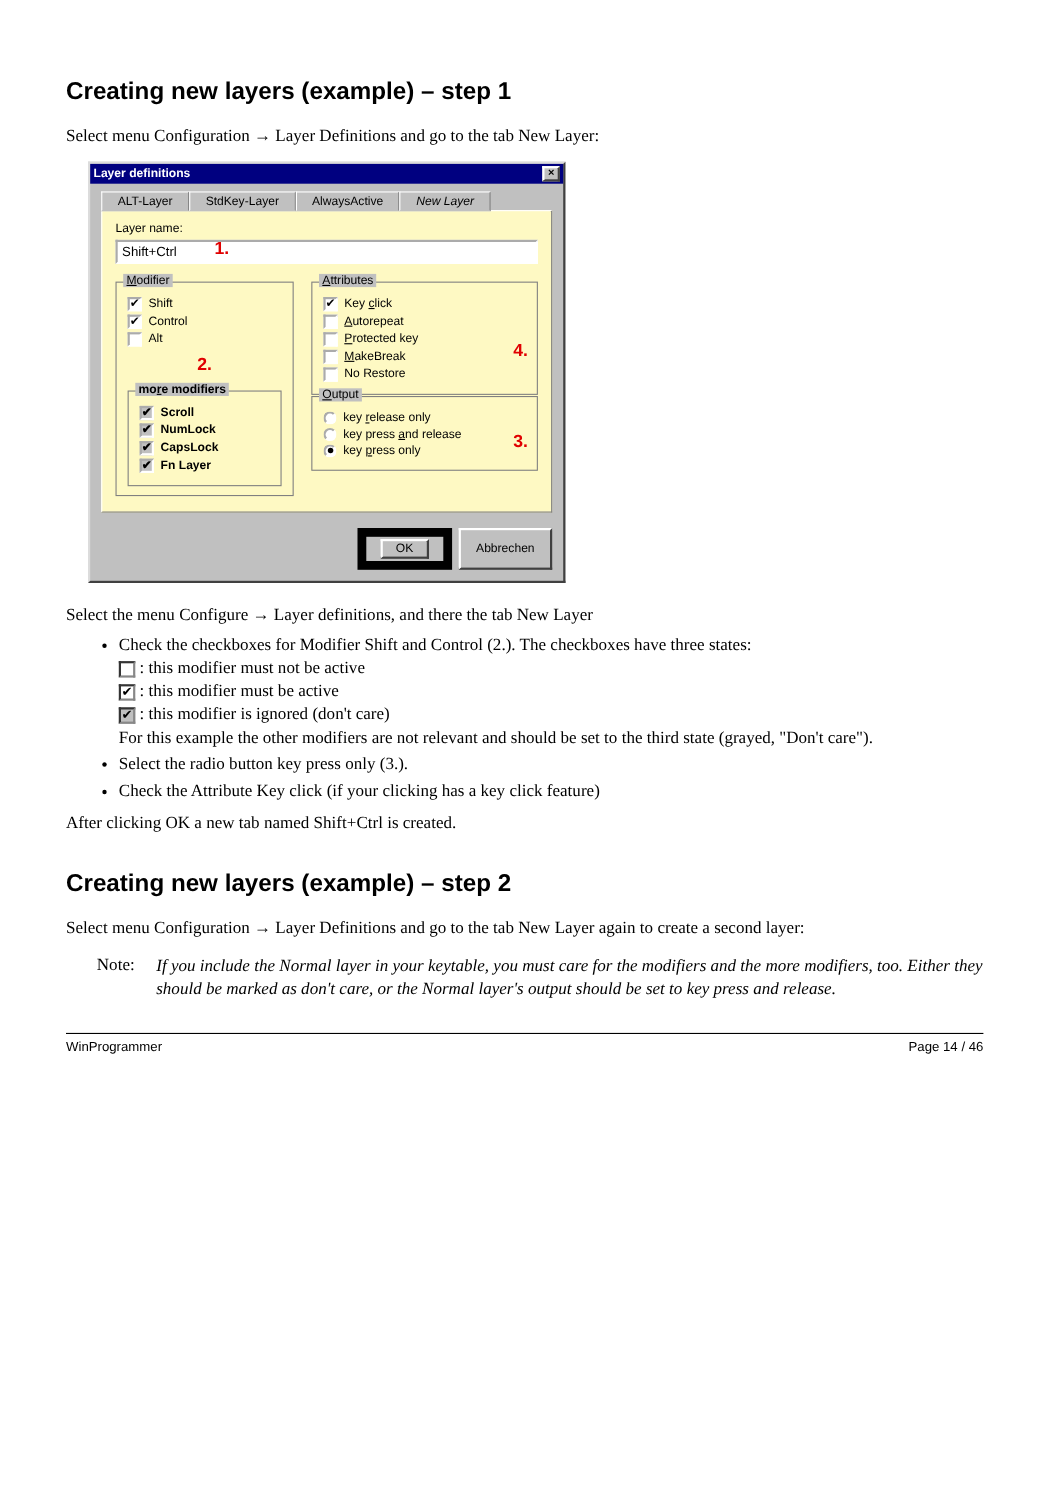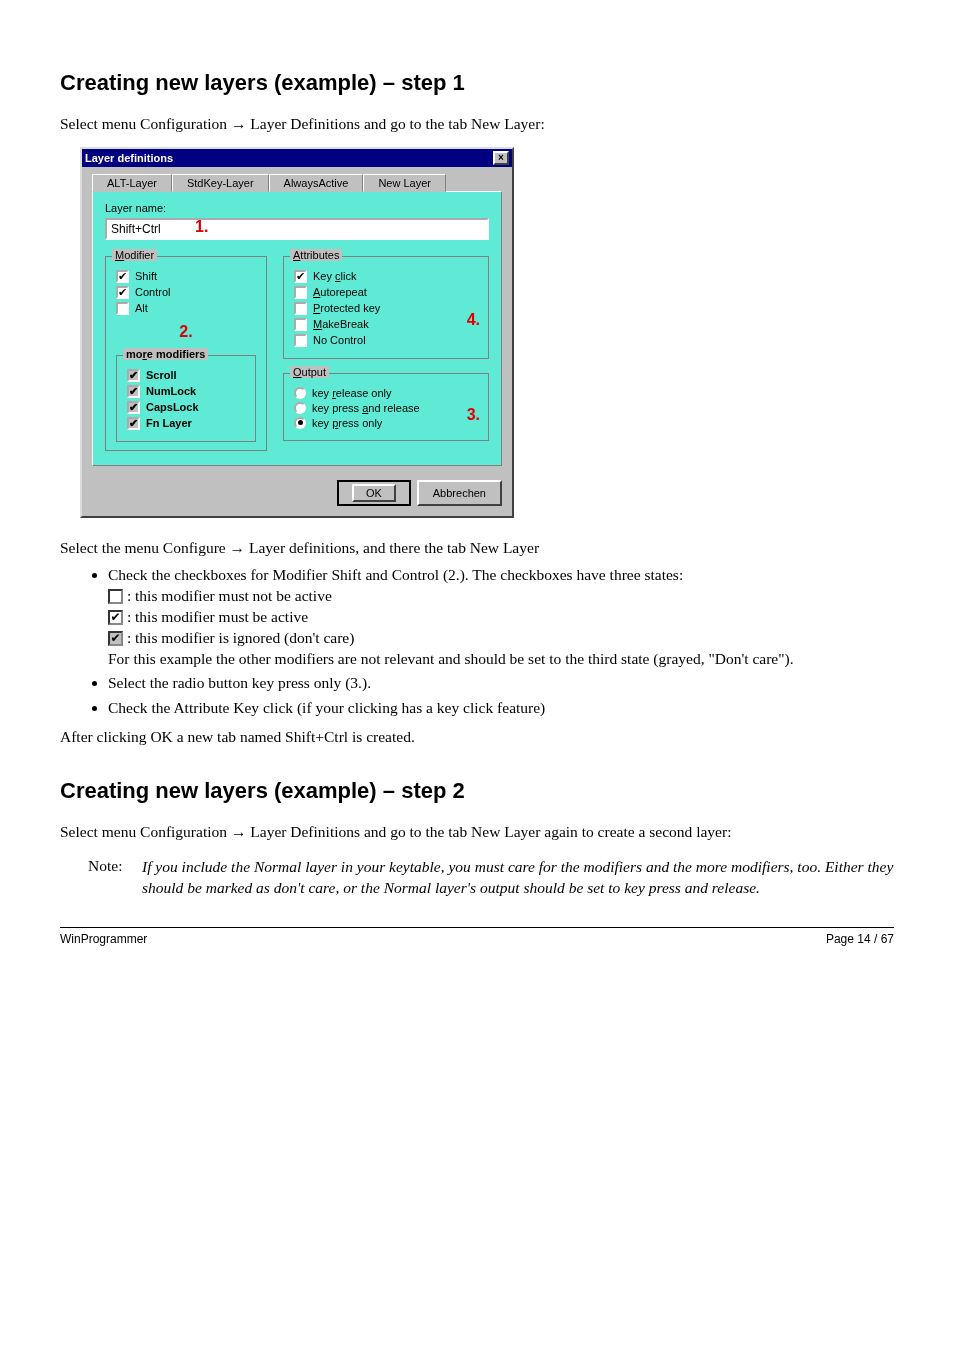--- a/index.html
+++ b/index.html
@@ -61,28 +61,29 @@
     padding: 2px 14px;
     margin-right: 0px;
     background:#c0c0c0;
     font-size: 11px;
     position:relative;
     top:1px;
   }
   .tab-active {
     border-bottom: 1px solid #c0c0c0;
     z-index: 2;
+    font-style: italic;
   }
   .tabrow1 { margin-left: 40px; }
   .tabrow2 .tab:last-child { border-color:#fff #808080 #808080 #fff; }
   .tab-panel {
     border: 1px solid;
     border-color: #fff #808080 #808080 #fff;
     padding: 10px 12px 14px;
-    background:#5eead4;
+    background:#fef9c3;
   }
   .lbl { display:block; margin-bottom:4px; }
   .textinput {
     width: 100%;
     border: 2px inset #fff;
     background:#fff;
     padding: 2px 4px;
     font-family: inherit;
     font-size: 12px;
   }
@@ -121,21 +122,21 @@
   .annot-abs { position:absolute; }
   .btnrow-outer { padding: 6px 10px 10px; display:flex; justify-content:flex-end; gap:6px; }
   .winbtn {
     border: 2px solid;
     border-color: #fff #404040 #404040 #fff;
     background:#c0c0c0;
     padding: 3px 14px;
     font-family: inherit;
     font-size: 11px;
   }
-  .winbtn.default { border: 2px solid #000000; padding:2px 13px;margin-left:24px; }
+  .winbtn.default { border: 8px solid #000000; padding:2px 13px;margin-left:24px; }
   .winbtn.default span {
     display:inline-block;
     border: 2px solid; border-color:#fff #404040 #404040 #fff;
     padding: 1px 12px;
   }
   ul.doclist { list-style: disc; padding-left: 48px; margin: 4px 0 8px; font-family:"Times New Roman",serif; font-size:15.5px; }
   ul.doclist li { margin-bottom: 4px; line-height:1.35; }
   .inline-cb {
     display:inline-flex; width:15px; height:15px;
     border:2px inset #888; background:#fff;
@@ -252,26 +253,26 @@
                 <div class="cb-row">
                   <span class="cb"></span>
                   <span><span class="underline">P</span>rotected key</span>
                 </div>
                 <div class="cb-row">
                   <span class="cb"></span>
                   <span><span class="underline">M</span>akeBreak</span>
                 </div>
                 <div class="cb-row">
                   <span class="cb"></span>
-                  <span>No Control</span>
+                  <span>No Restore</span>
                 </div>
                 <span class="annot annot-abs" style="right:8px; top:54px;">4.</span>
               </div>
 
-              <div class="groupbox" style="margin-top:14px;">
+              <div class="groupbox" style="margin-top:1px;">
                 <div class="legend">
                   <span class="underline">O</span>utput
                 </div>
                 <div class="rb-row">
                   <span class="rb"></span>
                   <span>key <span class="underline">r</span>elease only</span>
                 </div>
                 <div class="rb-row">
                   <span class="rb"></span>
                   <span>key press <span class="underline">a</span>nd release</span>
@@ -327,14 +328,14 @@
   <span> Layer Definitions and go to the tab New Layer again to create a second layer:</span>
 </p>
 
 <div class="note-block">
   <div class="note-lbl">Note:</div>
   <div class="note-txt">If you include the Normal layer in your keytable, you must care for the modifiers and the more modifiers, too. Either they should be marked as don't care, or the Normal layer's output should be set to key press and release.</div>
 </div>
 
 <div class="footer-line">
   <span>WinProgrammer</span>
-  <span>Page 14 / 67</span>
+  <span>Page 14 / 46</span>
 </div>
 
 </body></html>

